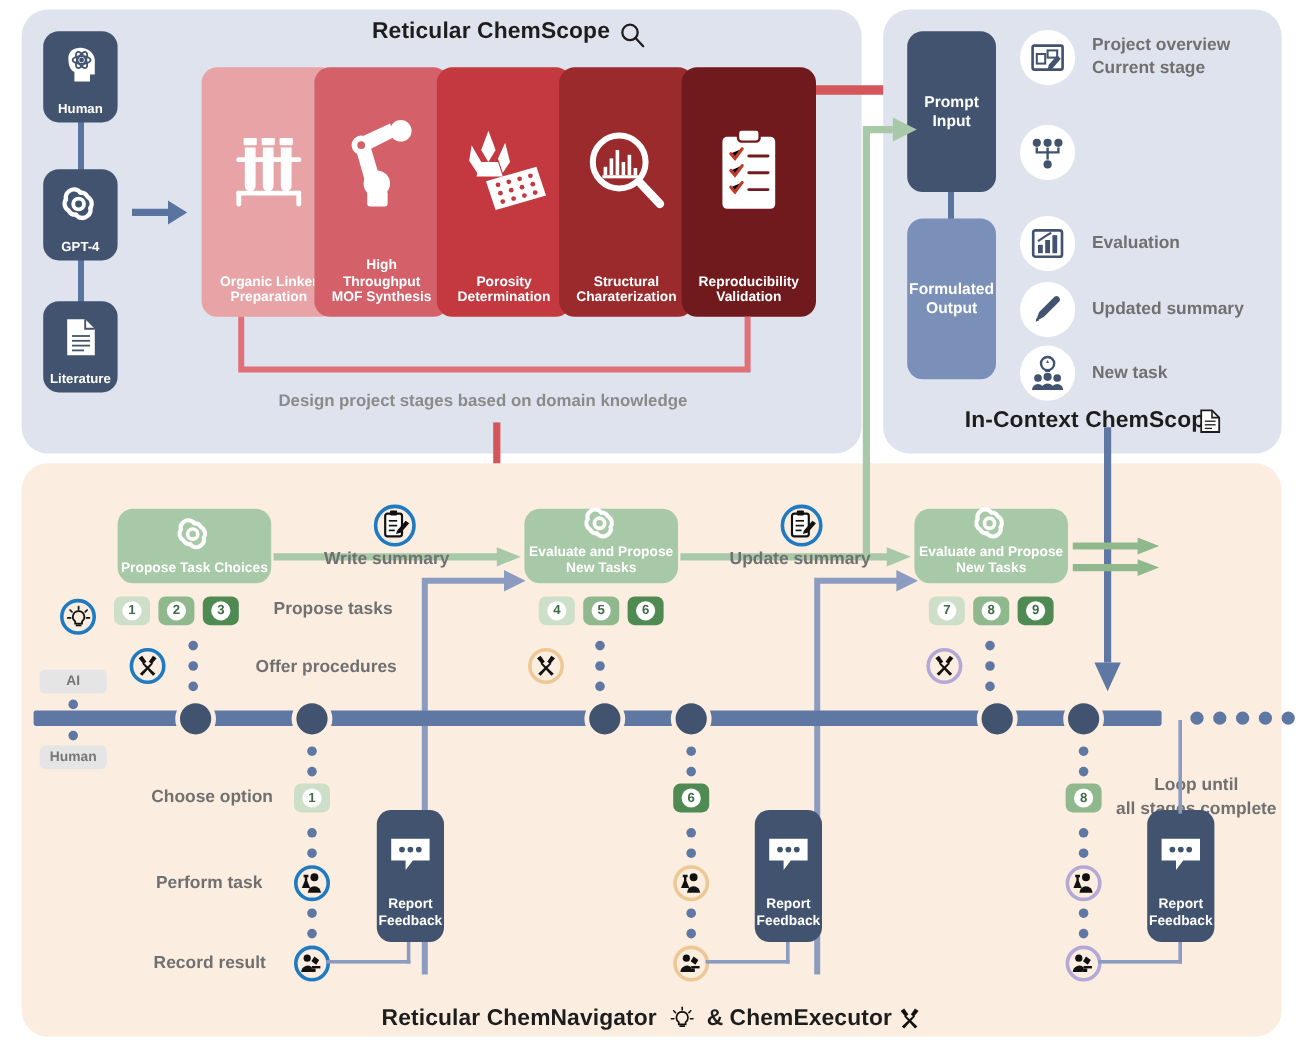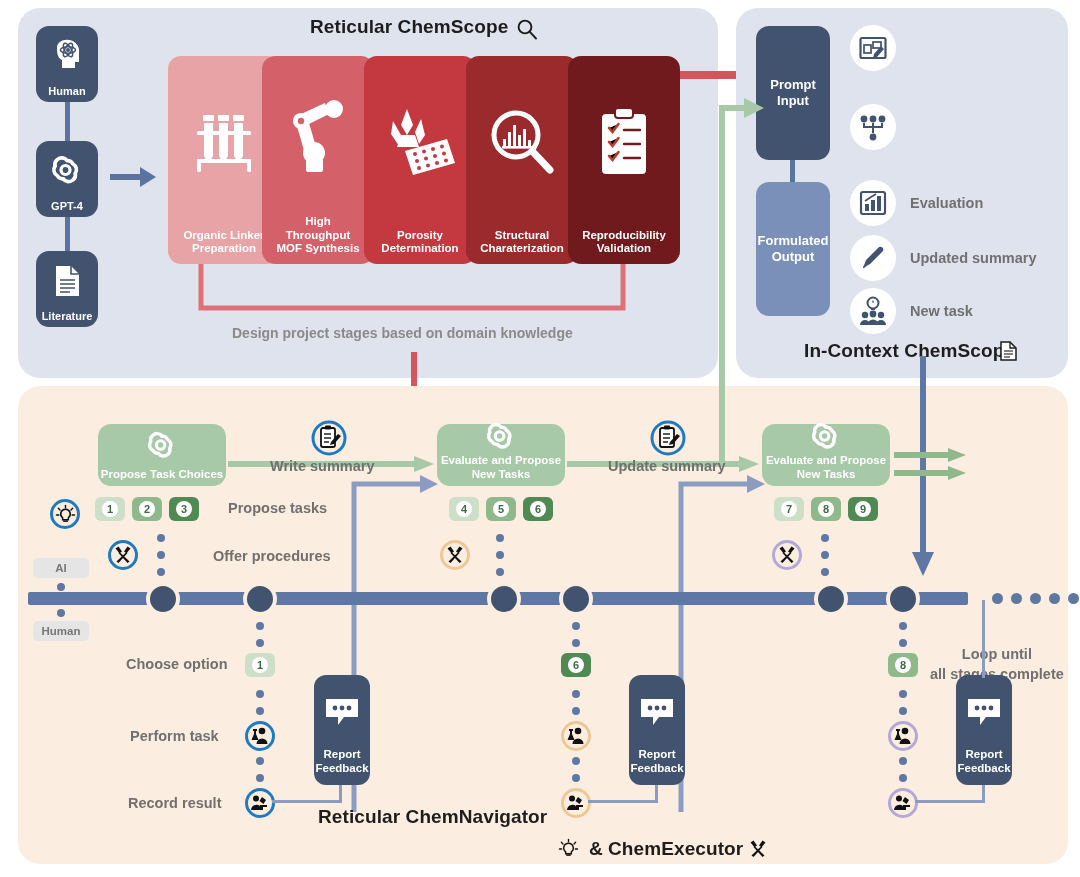--- a/index.html
+++ b/index.html
@@ -285,20 +285,21 @@
   <div class="icl-circle">
     <svg width="30" height="30" viewBox="0 0 30 30">
       <rect x="2.5" y="5" width="25" height="20" rx="1.5" fill="none" stroke="#41536e" stroke-width="2.2"></rect>
       <g fill="none" stroke="#41536e" stroke-width="1.7">
         <rect x="6" y="12" width="7" height="8"></rect>
           <rect x="15" y="9" width="8" height="6"></rect>
       </g>
       <path d="M16 21 l7 -8 l3 3 l-7 8 l-4 1 z" fill="#41536e"></path>
     </svg>
   </div>
+  <div class="icl-text">Project overview<br>Current stage</div>
 </div>
 
 <div class="abs icl-row" style="left:850px;top:104px;">
   <div class="icl-circle">
     <svg width="32" height="30" viewBox="0 0 32 30">
       <g fill="#41536e">
           <circle cx="7" cy="7" r="3.4"></circle>
           <circle cx="16" cy="7" r="3.4"></circle>
           <circle cx="25" cy="7" r="3.4"></circle>
           <circle cx="16" cy="25" r="3.4"></circle>
@@ -767,21 +768,21 @@
 </div>
 
 <div class="abs conn" style="left:272px;top:800px;width:70px;height:3px;"></div>
 <div class="abs conn" style="left:339px;top:785px;width:3px;height:18px;"></div>
 <div class="abs conn" style="left:588px;top:800px;width:70px;height:3px;"></div>
 <div class="abs conn" style="left:655px;top:785px;width:3px;height:18px;"></div>
 <div class="abs conn" style="left:915px;top:800px;width:70px;height:3px;"></div>
 <div class="abs conn" style="left:982px;top:785px;width:3px;height:18px;"></div>
 <div class="abs conn" style="left:982px;top:600px;width:3px;height:78px;"></div>
 
-<div class="abs panel-title" style="left:318px;top:806px;">Reticular ChemNavigator</div>
+<div class="abs panel-title" style="left:318px;top:838px;">Reticular ChemNavigator</div>
 <div class="abs" style="left:559px;top:839px;">
   <svg width="19" height="19" viewBox="0 0 20 20">
     <g stroke="#111" stroke-width="1.4" stroke-linecap="round">
         <line x1="10" y1="0.5" x2="10" y2="2.8"></line>
         <line x1="2.5" y1="3.5" x2="4.2" y2="5.2"></line>
         <line x1="17.5" y1="3.5" x2="15.8" y2="5.2"></line>
         <line x1="0.5" y1="10.5" x2="2.8" y2="10.5"></line>
         <line x1="19.5" y1="10.5" x2="17.2" y2="10.5"></line>
       </g>
     <path d="M10 4.5 a5 5 0 0 1 3 9 v2 h-6 v-2 a5 5 0 0 1 3 -9 z" fill="none" stroke="#111" stroke-width="1.5"></path>

